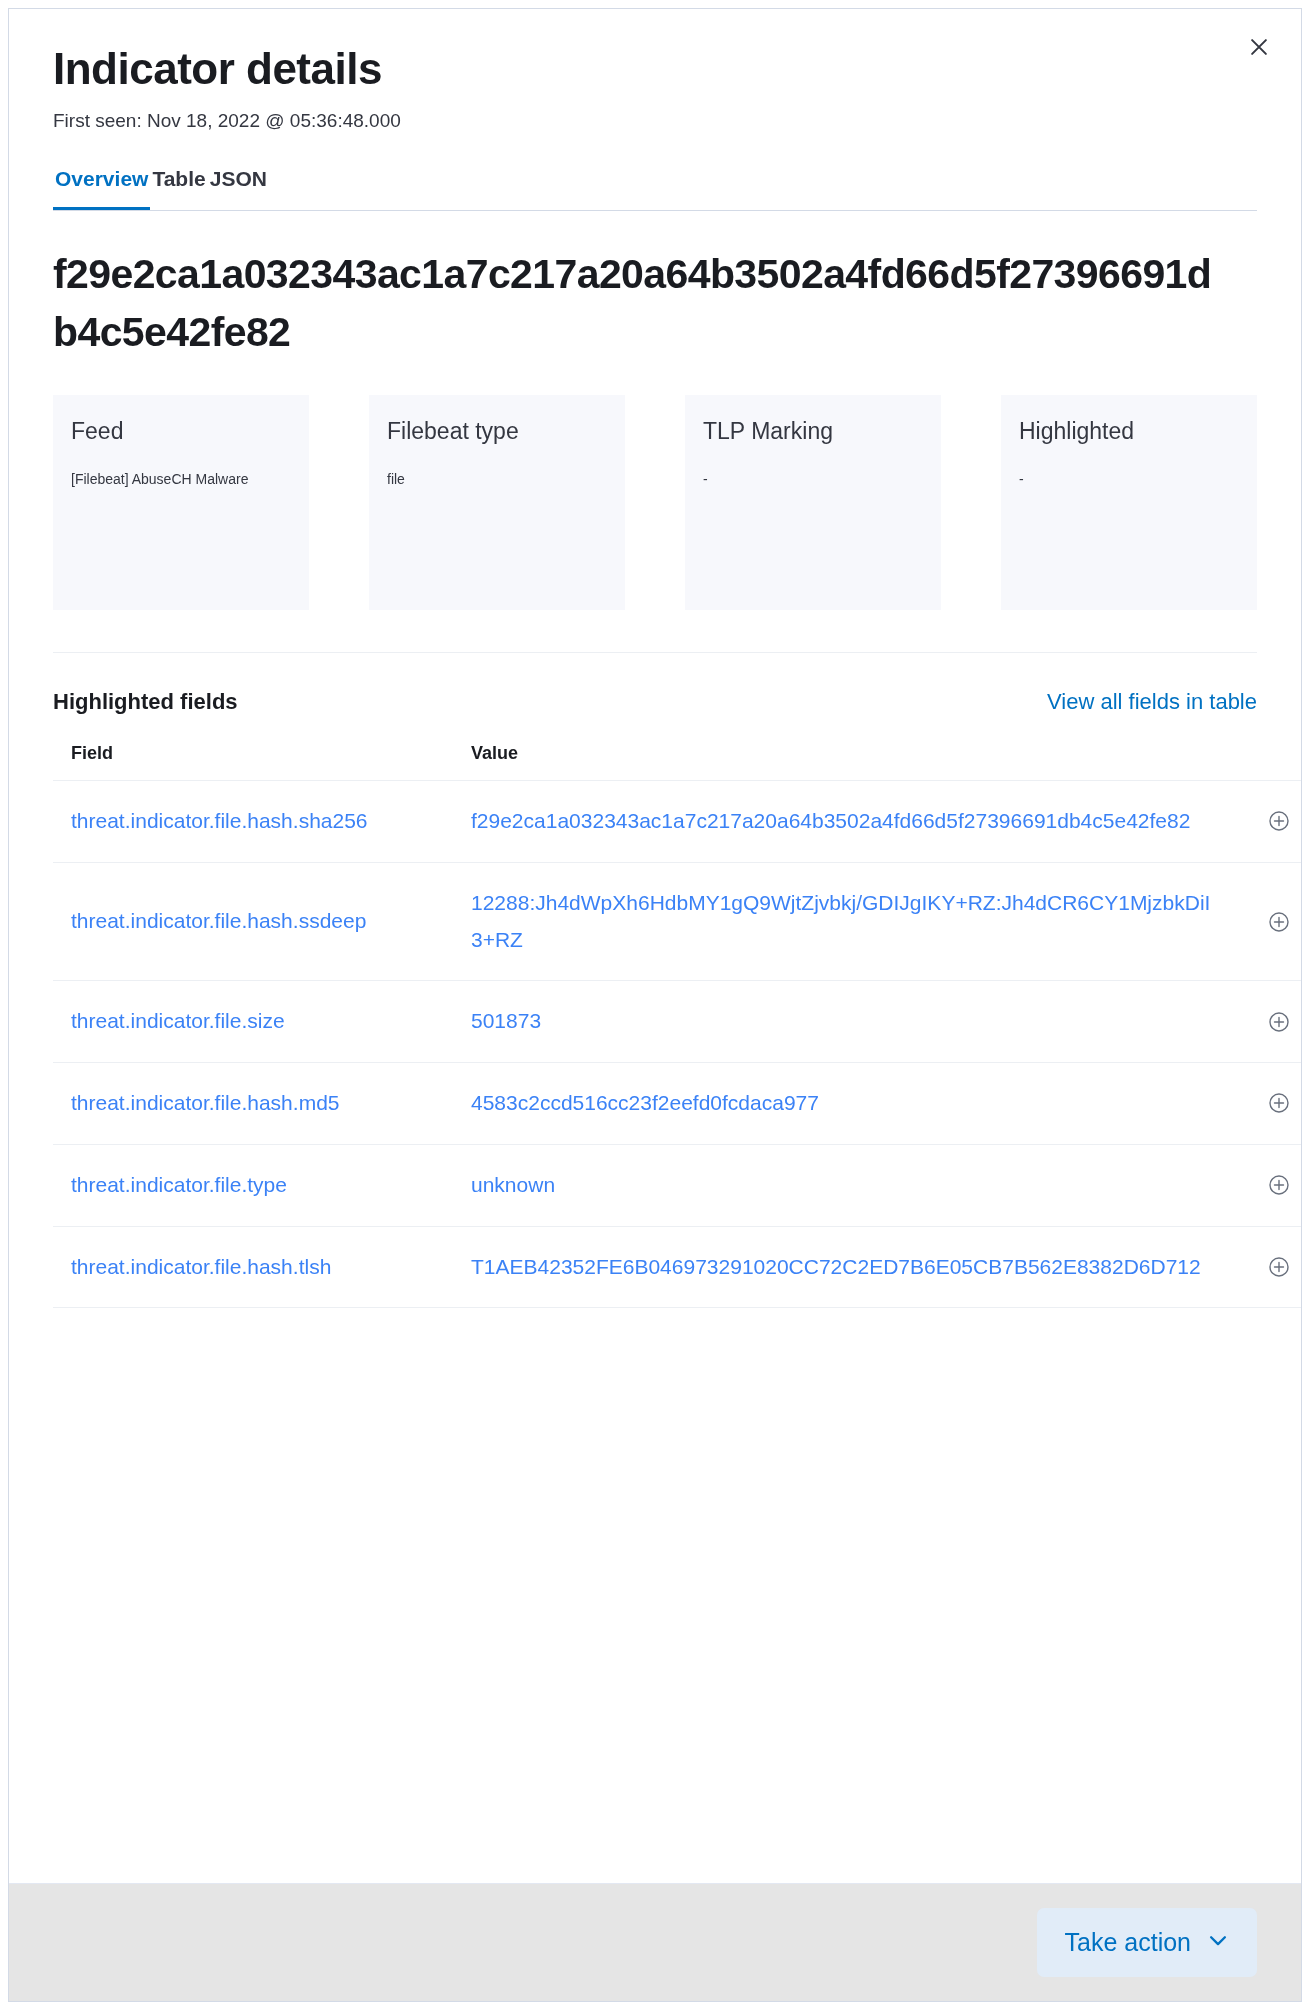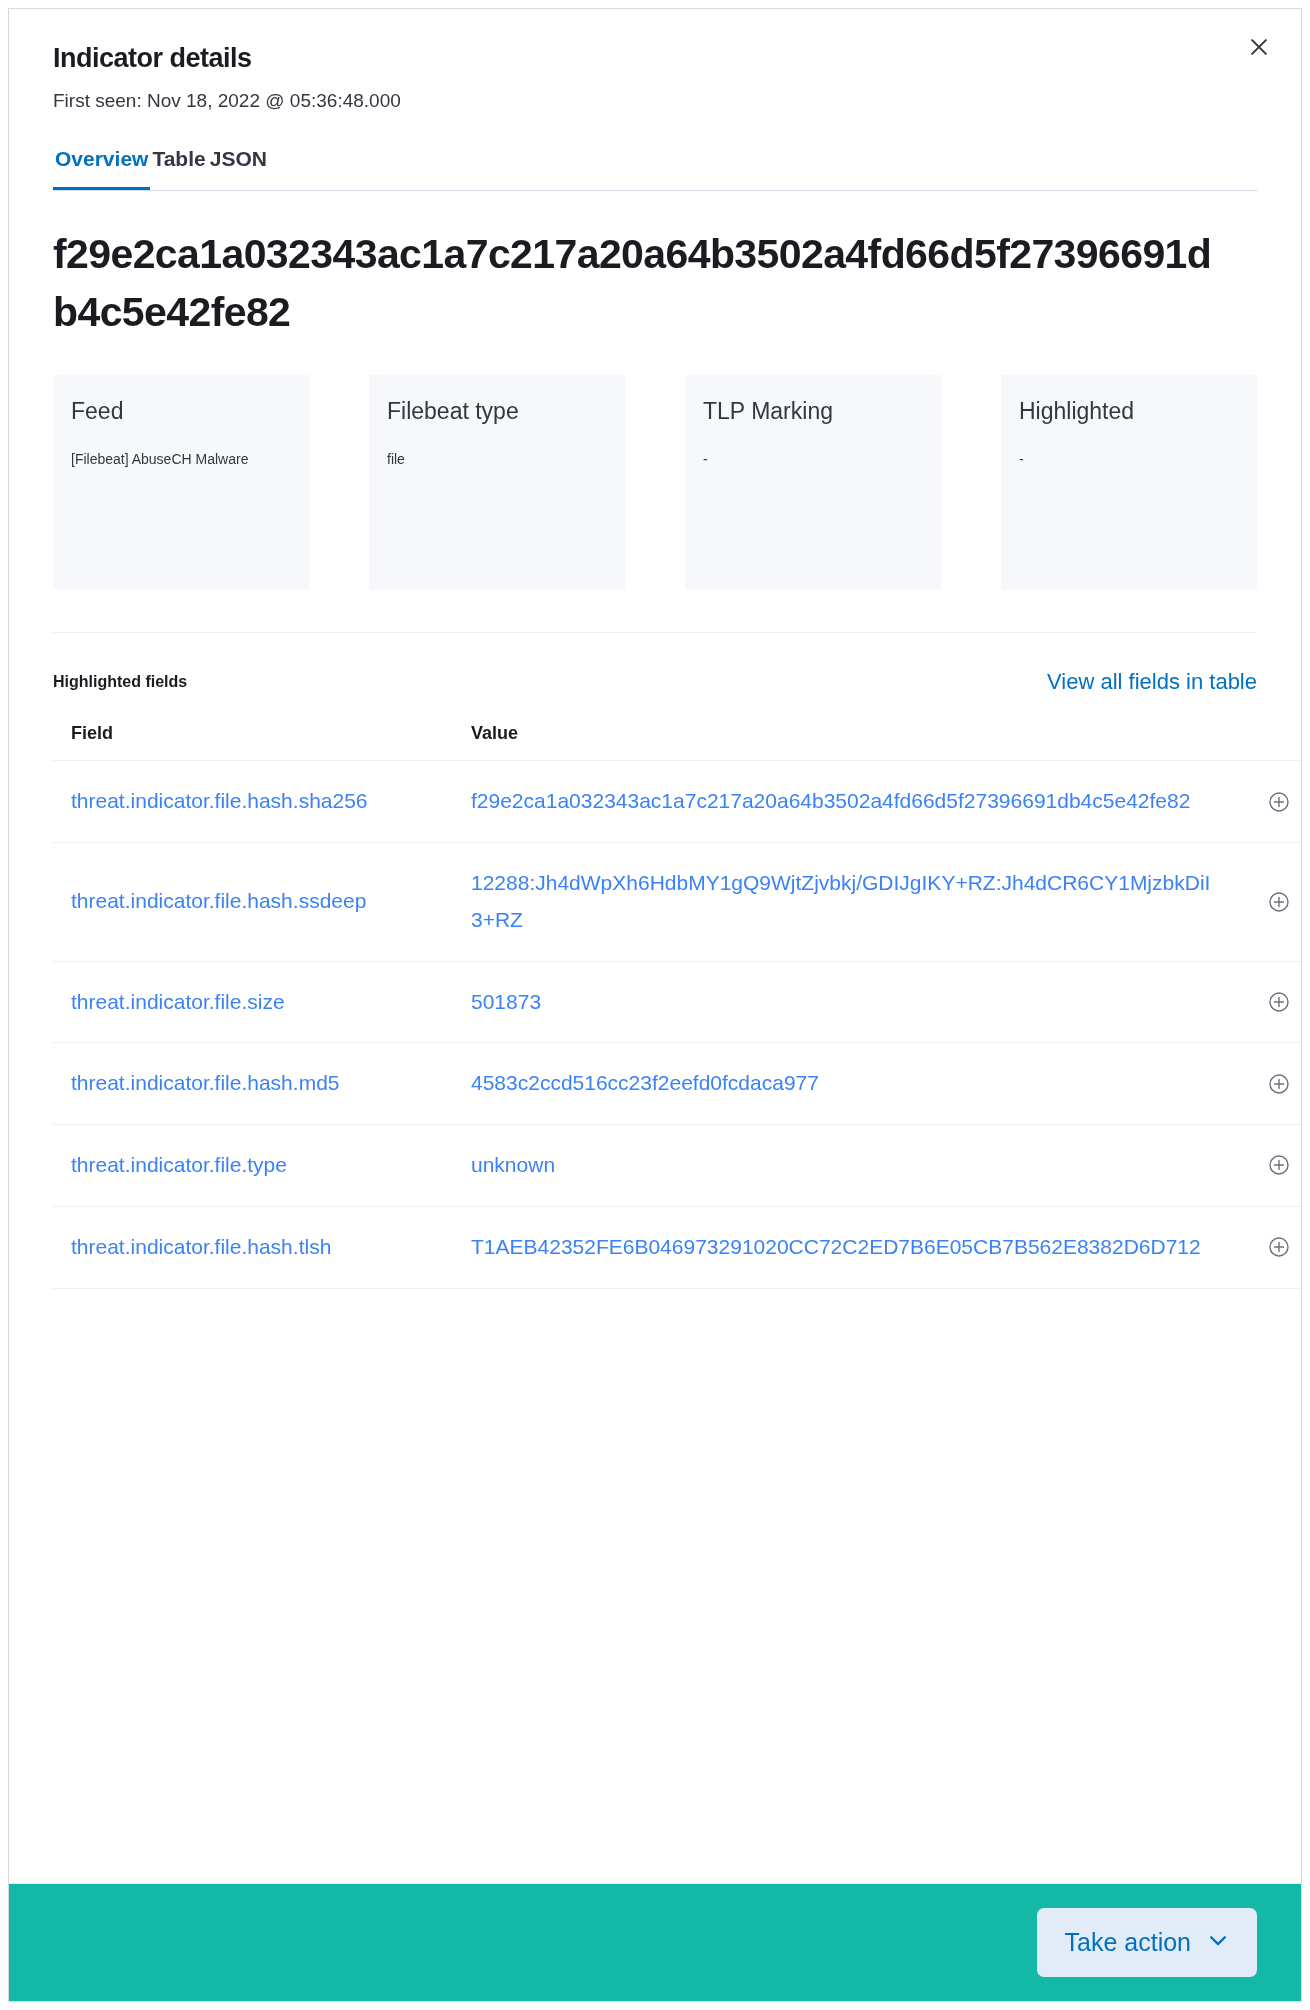--- a/index.html
+++ b/index.html
@@ -41,21 +41,21 @@
     border: none;
     background: transparent;
     cursor: pointer;
     color: #343741;
     display: flex;
     align-items: center;
     justify-content: center;
   }
   .close-btn svg { width: 20px; height: 20px; }
   .title {
-    font-size: 27px;
+    font-size: 44px;
     line-height: 1.16;
     font-weight: 700;
     color: #1a1c21;
     letter-spacing: -0.5px;
     margin: 0;
   }
   .subtitle {
     margin-top: 14px;
     font-size: 19px;
     color: #343741;
@@ -129,21 +129,21 @@
     border-top: 1px solid #eceff3;
   }
   
   .hf-head {
     margin-top: 36px;
     display: flex;
     align-items: center;
     justify-content: space-between;
   }
   .hf-title {
-    font-size: 16px;
+    font-size: 22px;
     font-weight: 700;
     color: #1a1c21;
   }
   .hf-link {
     font-size: 22px;
     color: #0071c2;
     text-decoration: none;
     cursor: pointer;
   }
   table.fields {
@@ -186,21 +186,21 @@
     cursor: pointer;
     display: inline-flex;
     align-items: center;
     justify-content: center;
   }
   .act-icon svg { width: 24px; height: 24px; }
   
   .footer {
     flex: 0 0 auto;
     height: 118px;
-    background: #14b8a6;
+    background: #e5e5e5;
     border-top: 1px solid #e3e8f2;
     display: flex;
     align-items: center;
     justify-content: flex-end;
     padding: 0 44px;
   }
   .take-action {
     background: #e1ecf8;
     color: #0071c2;
     border: none;

